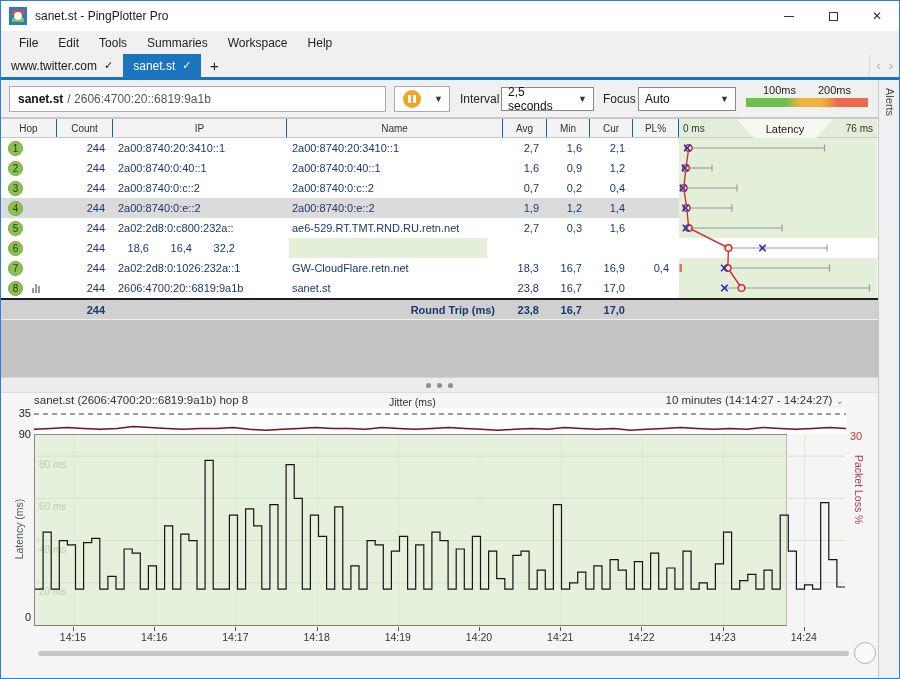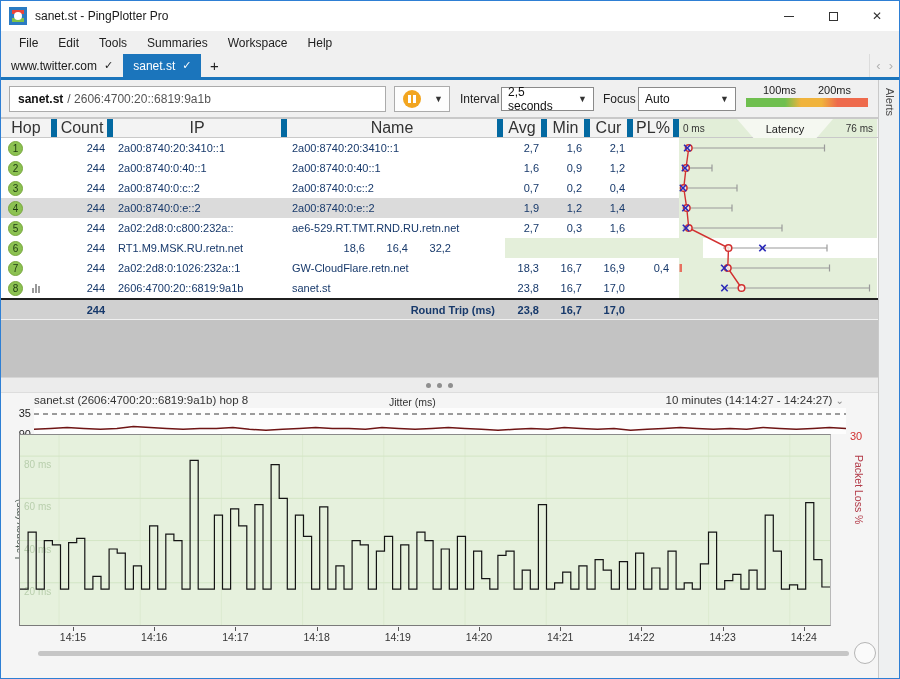--- a/index.html
+++ b/index.html
@@ -64,22 +64,22 @@
 
   
   .rightgutter { position:absolute; top:79px; left:877px; width:21px; height:599px; background:#eef0f1;
                  border-left:1px solid #c9c9c9; }
   .alertstab { writing-mode:vertical-rl; font-size:11px; color:#4a4a4a; margin:8px auto 0 auto;
                display:block; text-align:center; width:14px; }
 
   
   .tracearea { position:absolute; top:117px; left:0; width:877px; background:#fff; }
   .thead { display:flex; height:20px; background:#f3f3f3; border-top:1px solid #c9c9c9; border-bottom:1px solid #c9c9c9; }
-  .thead .hc { font-size:16px; color:#333; display:flex; align-items:center; justify-content:center;
-               border-right:6px solid #0369a1; height:100%; }
+  .thead .hc { font-size:10px; color:#333; display:flex; align-items:center; justify-content:center;
+               border-right:1px solid #0369a1; height:100%; }
   .ch { height:20px; display:flex; align-items:center; font-size:11px; color:#17396b; }
   .c-hop{width:56px;} .c-count{width:56px; justify-content:flex-end; padding-right:8px;}
   .c-ip{width:174px; padding-left:5px;} .c-name{width:216px; padding-left:5px;}
   .c-avg{width:44px; justify-content:flex-end; padding-right:8px;}
   .c-min{width:43px; justify-content:flex-end; padding-right:8px;}
   .c-cur{width:43px; justify-content:flex-end; padding-right:8px;}
   .c-pl{width:46px; justify-content:flex-end; padding-right:10px;}
   .c-graph{width:198px; background:#e4efda;}
   .thead .c-graph { background:#e2eed8; position:relative; justify-content:space-between; padding:0 4px;
                     font-size:10px; color:#333; border-right:none;gap:21px; }
@@ -115,21 +115,21 @@
   .jitterstrip { position:absolute; left:33px; top:15px; width:812px; height:26px; background:#fdfdfd; }
   .jitterlabel { position:absolute; left:388px; top:3px; font-size:10.5px; color:#333; }
   .lbl35 { position:absolute; left:10px; top:14px; width:20px; text-align:right; font-size:11px; color:#222; }
   .lbl90 { position:absolute; left:10px; top:35px; width:20px; text-align:right; font-size:11px; color:#222; }
   .lbl0  { position:absolute; left:10px; top:218px; width:20px; text-align:right; font-size:11px; color:#222; }
   .lbl30 { position:absolute; left:849px; top:37px; font-size:11px; color:#d03030; }
   .lat-axis { position:absolute; left:-42px; top:130px; width:120px; text-align:center;
               transform:rotate(-90deg); font-size:10.5px; color:#4f5d55; }
   .pl-axis { position:absolute; left:852px; top:62px; height:150px; writing-mode:vertical-rl;
              font-size:10.5px; color:#b23a48; }
-  .greenplot { position:absolute; left:18px; top:41px; width:812px; height:192px; background:#e6f1dd;
+  .greenplot { position:absolute; left:33px; top:41px; width:753px; height:192px; background:#e6f1dd;
                border-left:1px solid #8a8a8a; border-bottom:1px solid #7a7a7a; border-top:1px solid #8a8a8a;
                border-right:1px solid #b9b9b9; }
   .xaxis { position:absolute; left:33px; top:234px; width:812px; height:18px; }
   .xtick { position:absolute; top:0; width:1px; height:4px; background:#555; }
   .xlab { position:absolute; top:4px; width:44px; text-align:center; font-size:10.5px; color:#333; }
   .scrolltrack { position:absolute; left:37px; top:258px; width:811px; height:5px; background:#c6c6c6; border-radius:3px; }
   .scrollhandle { position:absolute; left:816px; top:-9px; width:22px; height:22px; border-radius:50%;
                   background:#fafafa; border:1px solid #b5b5b5; }
 </style>
 </head>
@@ -296,21 +296,20 @@
       <div class="ch c-min">0,3</div>
       <div class="ch c-cur">1,6</div>
       <div class="ch c-pl"></div>
       <div class="ch c-graph"></div>
     </div>
     <div class="trow">
       <div class="ch c-hop">
           <span class="hopnum">6</span>
         </div>
       <div class="ch c-count">244</div>
-      <div class="ch c-name">RT1.M9.MSK.RU.retn.net</div>
       <div class="ch c-avg">18,6</div>
       <div class="ch c-min">16,4</div>
       <div class="ch c-cur">32,2</div>
       <div class="ch c-pl"></div>
       <div class="ch c-graph"></div>
     </div>
     <div class="trow">
       <div class="ch c-hop">
           <span class="hopnum">7</span>
         </div>

